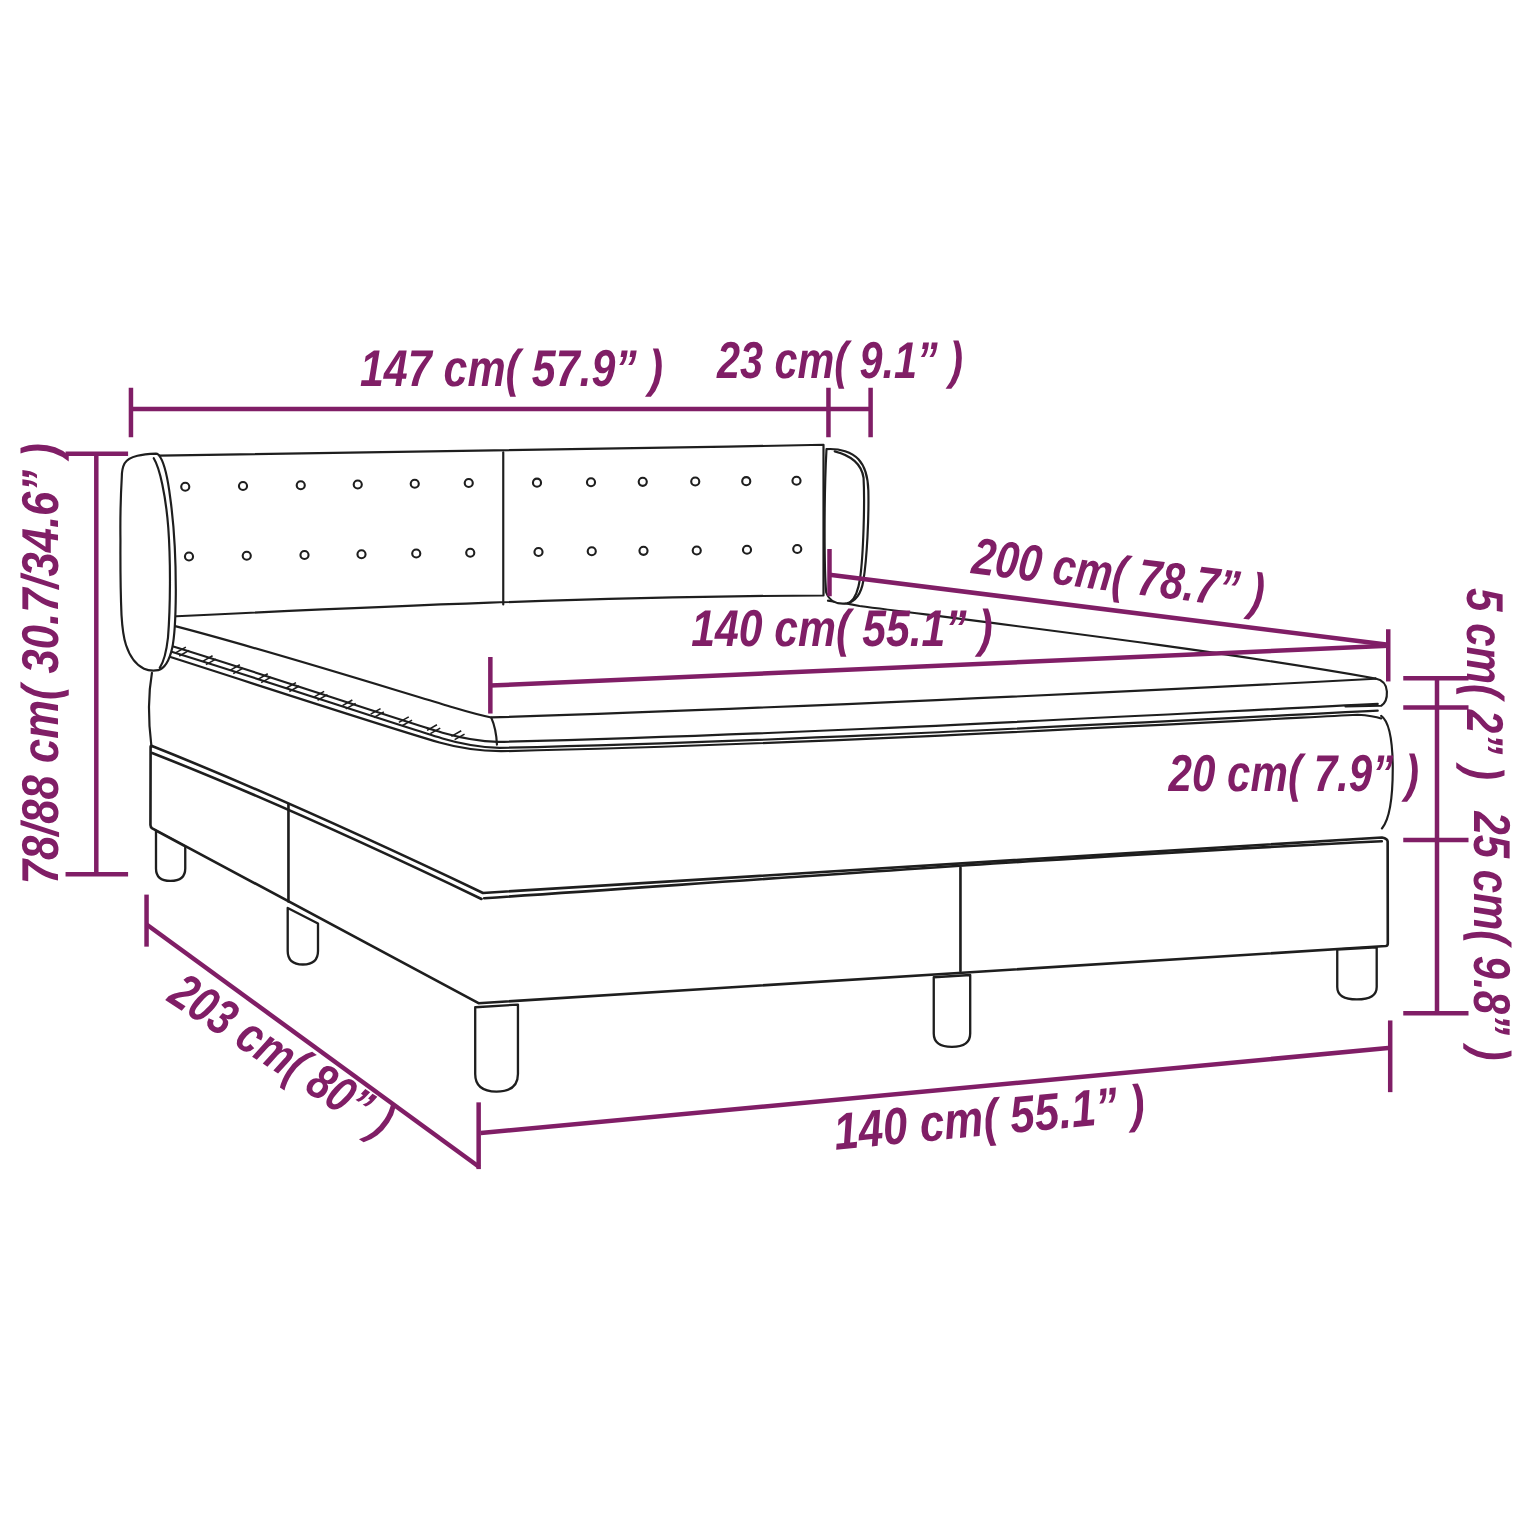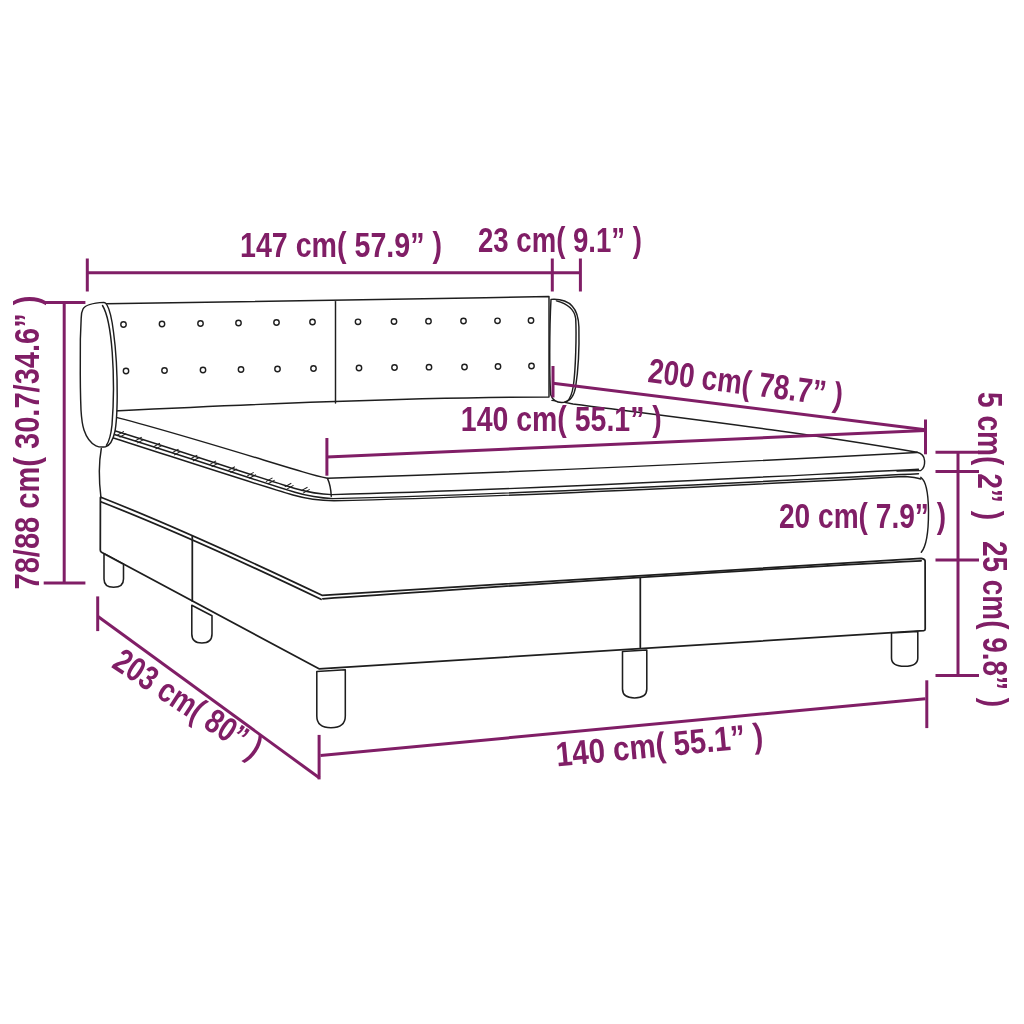--- a/index.html
+++ b/index.html
@@ -1,16 +1,16 @@
 <!DOCTYPE html>
 <html><head>
 <meta charset="utf-8">
 <style>
   html,body{margin:0;padding:0;background:#ffffff;}
-  #stage{width:1024px;height:1024px;position:relative;background:#ffffff;}
+  #stage{width:1024px;height:1024px;position:relative;background:#ffffff;font-style:italic;}
   svg{display:block;}
   text{font-family:"Liberation Sans", sans-serif;font-weight:bold;fill:#801e66;}
 </style>
 </head>
 <body>
 <div id="stage">
 <svg width="1024" height="1024" viewBox="0 0 1024 1024">
 
   <rect x="0" y="0" width="1024" height="1024" fill="#ffffff"></rect>
 

